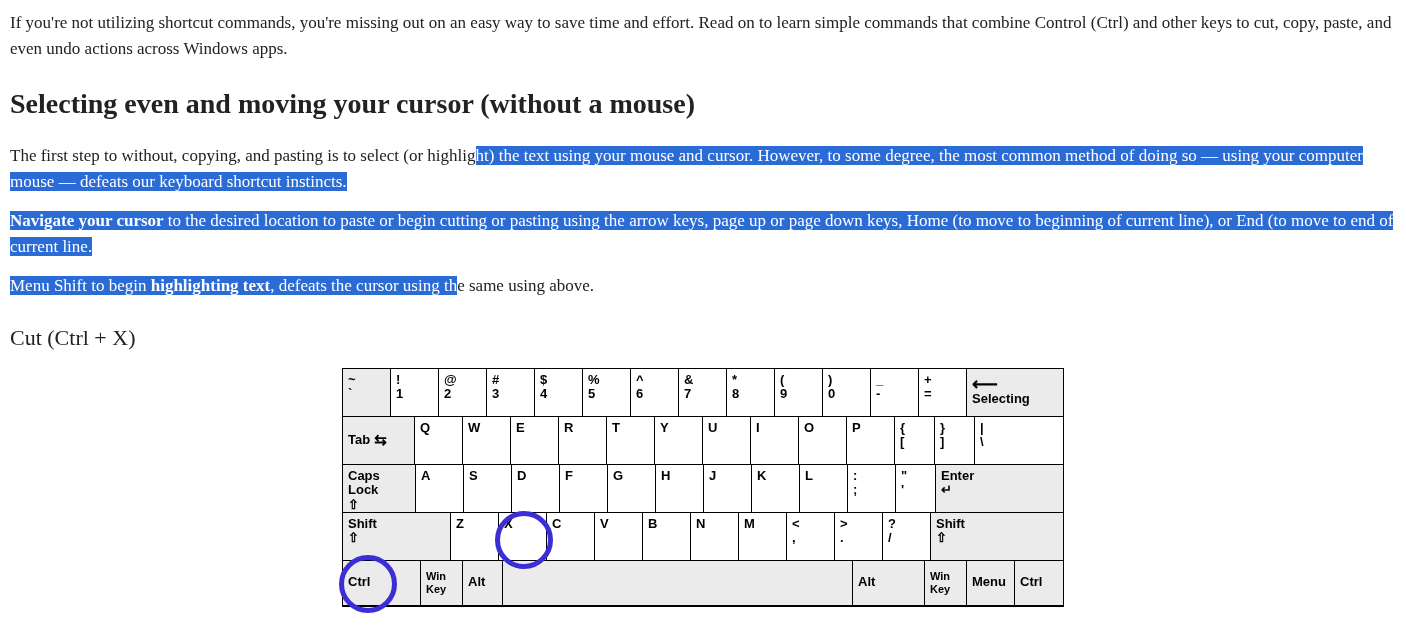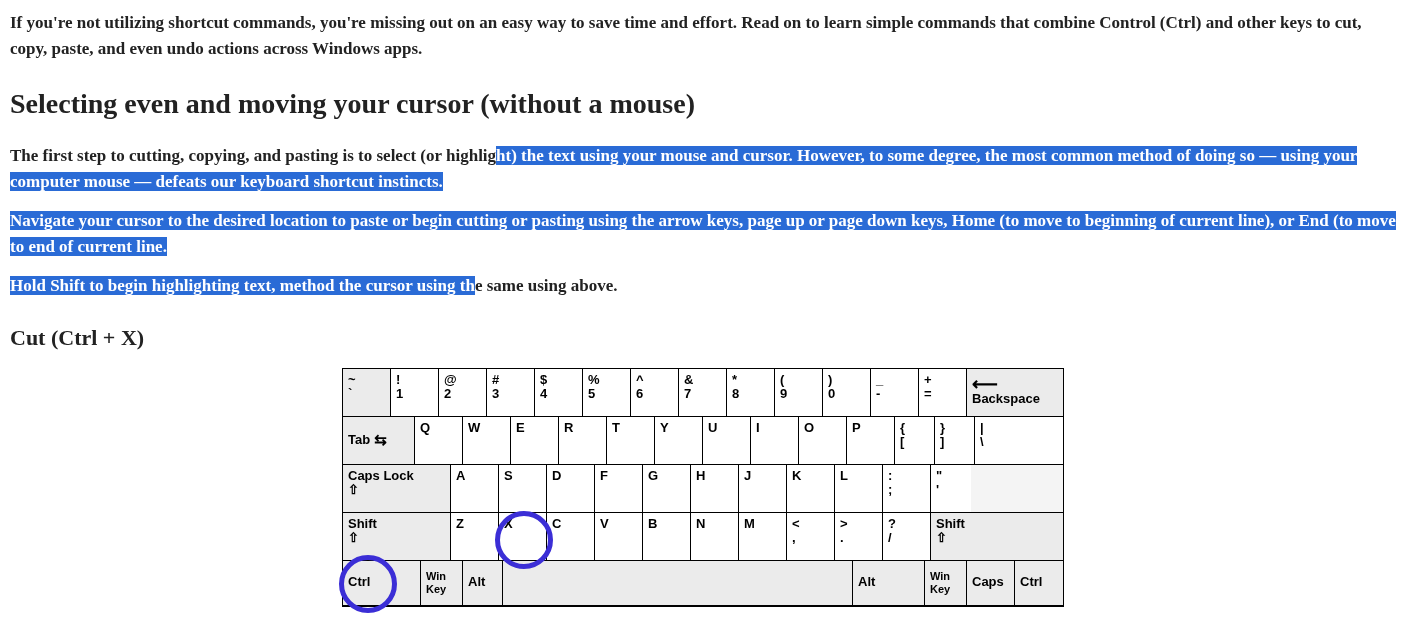--- a/index.html
+++ b/index.html
@@ -5,29 +5,29 @@
   body {
     font-family: Georgia, 'Times New Roman', serif;
     color: #222;
     margin: 0;
     padding: 10px;
     width: 1406px;
     box-sizing: border-box;
     font-size: 17px;
     line-height: 1.5;
   }
-  p { margin: 0 0 14px 0; font-weight: bold; }
+  p { margin: 0 0 14px 0; }
   h2 {
     font-size: 28px;
     font-weight: 700;
     margin: 22px 0 18px 0;
   }
   h3 {
     font-size: 22px;
-    font-weight: 700;
+    font-weight: 400;
     margin: 22px 0 14px 0;
   }
   .sel {
     background: #2a6bd6;
     color: #fff;
   }
   .kb-wrap {
     display: flex;
     justify-content: center;
     margin-top: 6px;
@@ -72,29 +72,29 @@
   }
 </style>
 </head>
 <body>
 
 <p>If you're not utilizing shortcut commands, you're missing out on an easy way to save time and effort. Read on to learn simple commands that combine Control (Ctrl) and other keys to cut, copy, paste, and even undo actions across Windows apps.</p>
 
 <h2>Selecting even and moving your cursor (without a mouse)</h2>
 
 <p>
-  <span>The first step to cutting, copying, and pasting is to select (or highlig</span><span class="sel">ht) the text using your mouse and cursor. However, to some degree, the most common method of doing so — using your computer mouse — defeats our keyboard shortcut instincts.</span>
+  <span>The first step to without, copying, and pasting is to select (or highlig</span><span class="sel">ht) the text using your mouse and cursor. However, to some degree, the most common method of doing so — using your computer mouse — defeats our keyboard shortcut instincts.</span>
 </p>
 
 <p>
   <span class="sel"><b>Navigate your cursor</b><span> to the desired location to paste or begin cutting or pasting using the arrow keys, page up or page down keys, Home (to move to beginning of current line), or End (to move to end of current line.</span></span>
 </p>
 
 <p>
-  <span class="sel"><span>Hold Shift to begin </span><b>highlighting text</b><span>, method the cursor using th</span></span><span>e same using above.</span>
+  <span class="sel"><span>Menu Shift to begin </span><b>highlighting text</b><span>, defeats the cursor using th</span></span><span>e same using above.</span>
 </p>
 
 <h3>Cut (Ctrl + X)</h3>
 
 <div class="kb-wrap">
 <div class="kb">
 
   <div class="krow">
     <div class="key gray" style="width:48px">
           <span>~</span>
@@ -143,21 +143,21 @@
     <div class="key" style="width:48px">
           <span>_</span>
           <span class="sub">-</span>
         </div>
     <div class="key" style="width:48px">
           <span>+</span>
           <span class="sub">=</span>
         </div>
     <div class="key gray" style="flex:1;align-items:flex-start;justify-content:center">
       <span style="font-size:18px;line-height:0.8">⟵</span>
-      <span>Backspace</span>
+      <span>Selecting</span>
     </div>
   </div>
 
   <div class="krow">
     <div class="key gray" style="width:72px;flex-direction:row;align-items:center;gap:4px">
       <span>Tab</span>
       <span style="font-size:15px;line-height:0.8">⇆</span>
     </div>
     <div class="key" style="width:48px">Q</div>
     <div class="key" style="width:48px">W</div>
@@ -177,41 +177,45 @@
           <span>}</span>
           <span class="sub">]</span>
         </div>
     <div class="key" style="flex:1">
           <span>|</span>
           <span class="sub">\</span>
         </div>
   </div>
 
   <div class="krow">
-    <div class="key gray" style="width:108px">
+    <div class="key gray" style="width:73px">
       <span>Caps Lock</span>
       <span>⇧</span>
     </div>
     <div class="key" style="width:48px">A</div>
     <div class="key" style="width:48px">S</div>
     <div class="key" style="width:48px">D</div>
     <div class="key" style="width:48px">F</div>
     <div class="key" style="width:48px">G</div>
     <div class="key" style="width:48px">H</div>
     <div class="key" style="width:48px">J</div>
     <div class="key" style="width:48px">K</div>
     <div class="key" style="width:48px">L</div>
     <div class="key" style="width:48px">
           <span>:</span>
           <span class="sub">;</span>
         </div>
     <div class="key" style="width:40px">
           <span>"</span>
           <span class="sub">'</span>
         </div>
+    <div class="key gray" style="flex:1">
+      <span>Enter</span>
+      <span>↵</span>
+    </div>
   </div>
 
   <div class="krow">
     <div class="key gray" style="width:108px">
       <span>Shift</span>
       <span>⇧</span>
     </div>
     <div class="key" style="width:48px">Z</div>
     <div class="key" style="width:48px">X</div>
     <div class="key" style="width:48px">C</div>
@@ -237,20 +241,20 @@
     </div>
   </div>
 
   <div class="krow" style="height:44px">
     <div class="key gray" style="width:78px;justify-content:center">Ctrl</div>
     <div class="key gray" style="width:42px;font-size:11px;justify-content:center">Win Key</div>
     <div class="key gray" style="width:40px;justify-content:center">Alt</div>
     <div class="key gray" style="flex:1"></div>
     <div class="key gray" style="width:72px;justify-content:center">Alt</div>
     <div class="key gray" style="width:42px;font-size:11px;justify-content:center">Win Key</div>
-    <div class="key gray" style="width:48px;justify-content:center">Caps</div>
+    <div class="key gray" style="width:48px;justify-content:center">Menu</div>
     <div class="key gray" style="width:48px;justify-content:center">Ctrl</div>
   </div>
 
   <div class="circle" style="width:48px;height:48px;left:-4px;top:186px"></div>
   <div class="circle" style="width:48px;height:48px;left:152px;top:142px"></div>
 </div>
 </div>
 
 </body></html>

